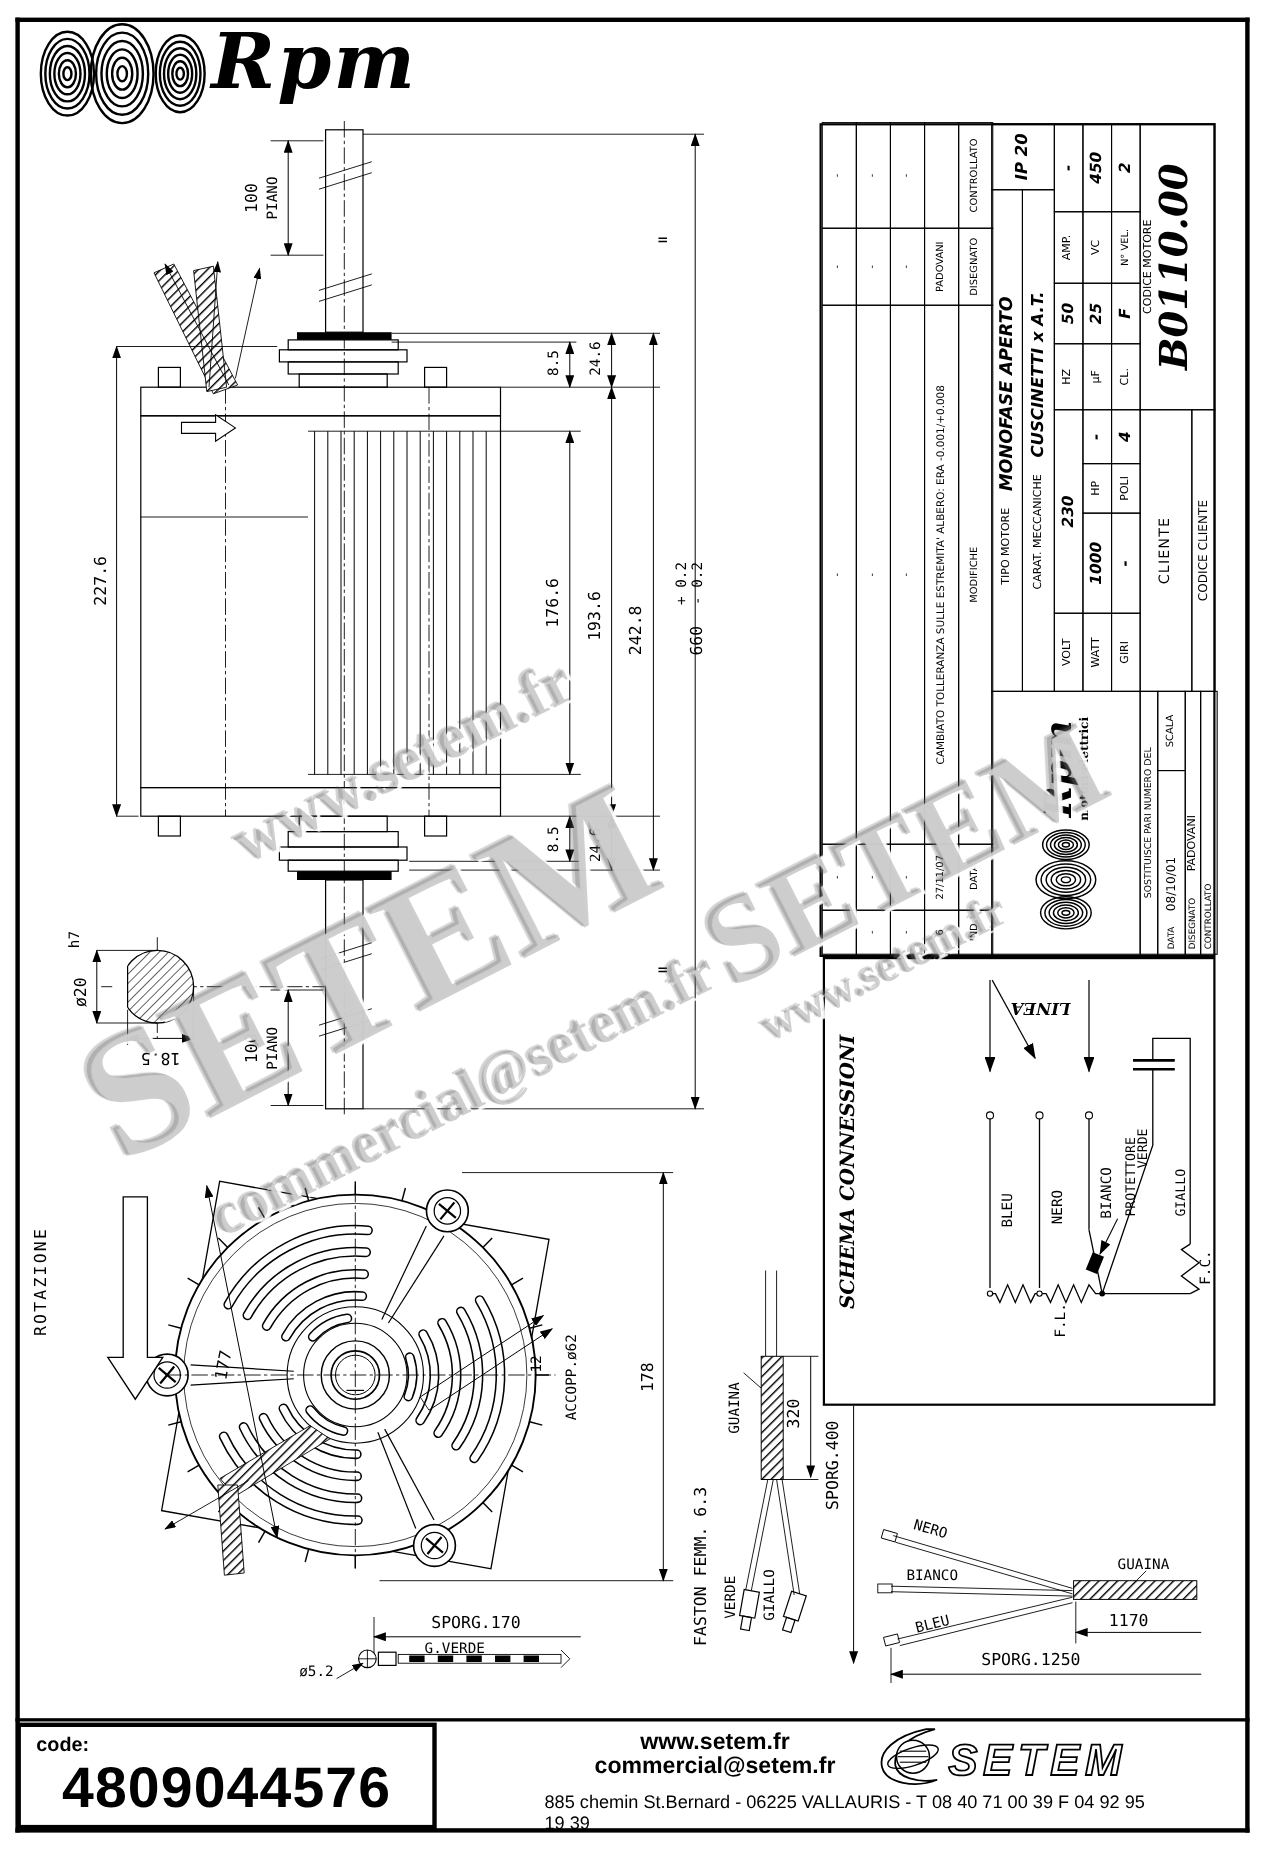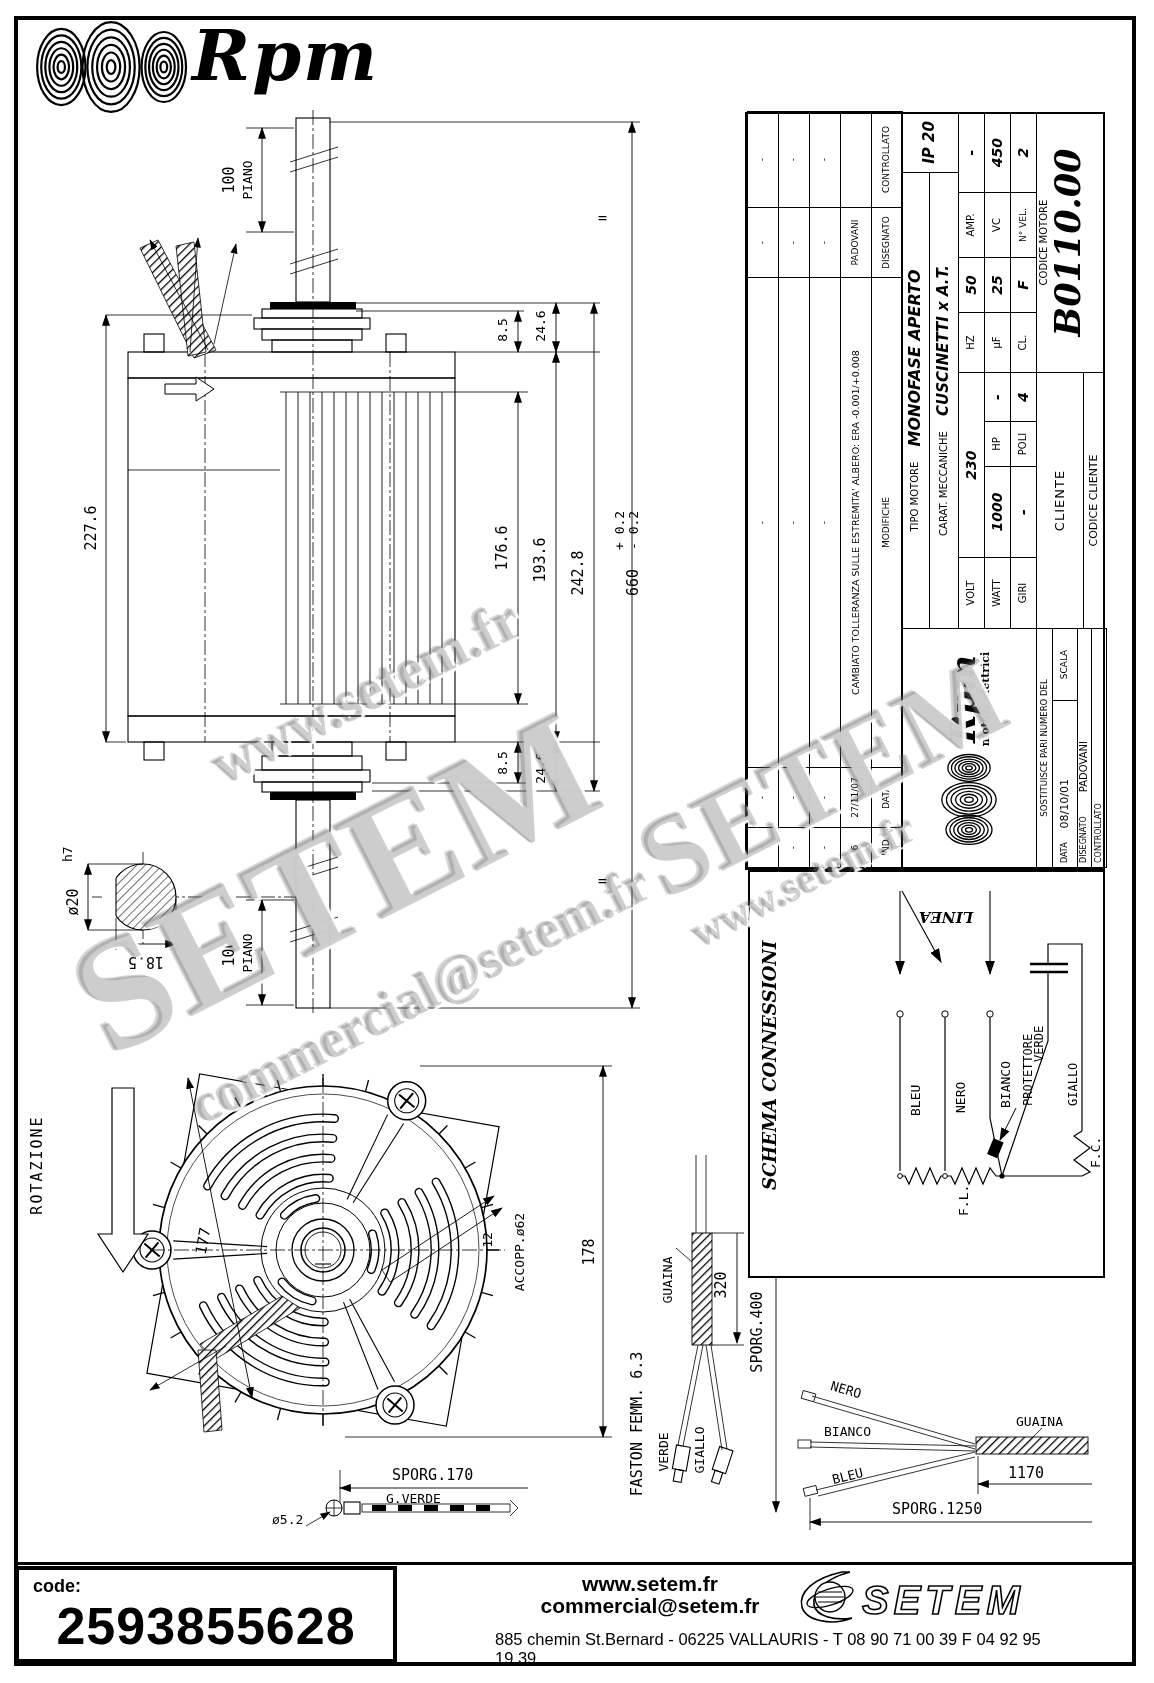--- a/index.html
+++ b/index.html
@@ -633,25 +633,25 @@
   </div>
 
   <div class="wm" style="left:215px;top:735px;font-size:58px">www.setem.fr</div>
   <div class="wm" style="left:85px;top:918px;font-size:160px">SETEM</div>
   <div class="wm" style="left:195px;top:1078px;font-size:54px">commercial@setem.fr</div>
   <div class="wm" style="left:648px;top:802px;font-size:112px">SETEM</div>
   <div class="wm" style="left:694px;top:912px;font-size:42px">www.setem.fr</div>
 
   <div id="codebox">
     <div class="cl">code:</div>
-    <div class="cv">2593855628</div>
+    <div class="cv">4809044576</div>
   </div>
   <div class="abs ftC" style="left:540px;top:1572px;width:220px;font-size:21px">www.setem.fr</div>
   <div class="abs ftC" style="left:520px;top:1594px;width:260px;font-size:21px">commercial@setem.fr</div>
-  <div class="abs" style="left:495px;top:1630px;width:560px;font-size:16.5px;font-family:'Liberation Sans',sans-serif">885 chemin St.Bernard  -  06225 VALLAURIS  -  T 08 90 71 00 39   F 04 92 95 19 39</div>
+  <div class="abs" style="left:495px;top:1630px;width:560px;font-size:16.5px;font-family:'Liberation Sans',sans-serif">885 chemin St.Bernard  -  06225 VALLAURIS  -  T 08 40 71 00 39   F 04 92 95 19 39</div>
   <svg class="abs" style="left:790px;top:1566px" width="260" height="66" viewBox="0 0 260 66">
     <path d="M52,6 C24,12 8,26 12,41 C16,55 42,60 62,52 C44,55 26,50 24,39 C22,26 34,13 60,6 Z" fill="#fff" stroke="#000" stroke-width="1.6"></path>
     <circle cx="40" cy="31" r="15" fill="#fff" stroke="#000" stroke-width="1.4"></circle>
     <line x1="28" y1="26" x2="52" y2="26" stroke="#000" stroke-width="1"></line>
     <line x1="26" y1="31" x2="54" y2="31" stroke="#000" stroke-width="1"></line>
     <line x1="28" y1="36" x2="52" y2="36" stroke="#000" stroke-width="1"></line>
     <ellipse cx="40" cy="31" rx="24" ry="8" fill="none" stroke="#000" stroke-width="1.3" transform="rotate(-18 40 31)"></ellipse>
     <text x="72" y="48" font-family="'Liberation Sans',sans-serif" font-size="40" font-style="italic" font-weight="bold" letter-spacing="5" fill="#fff" stroke="#000" stroke-width="1.6">SETEM</text>
   </svg>
 </div>

